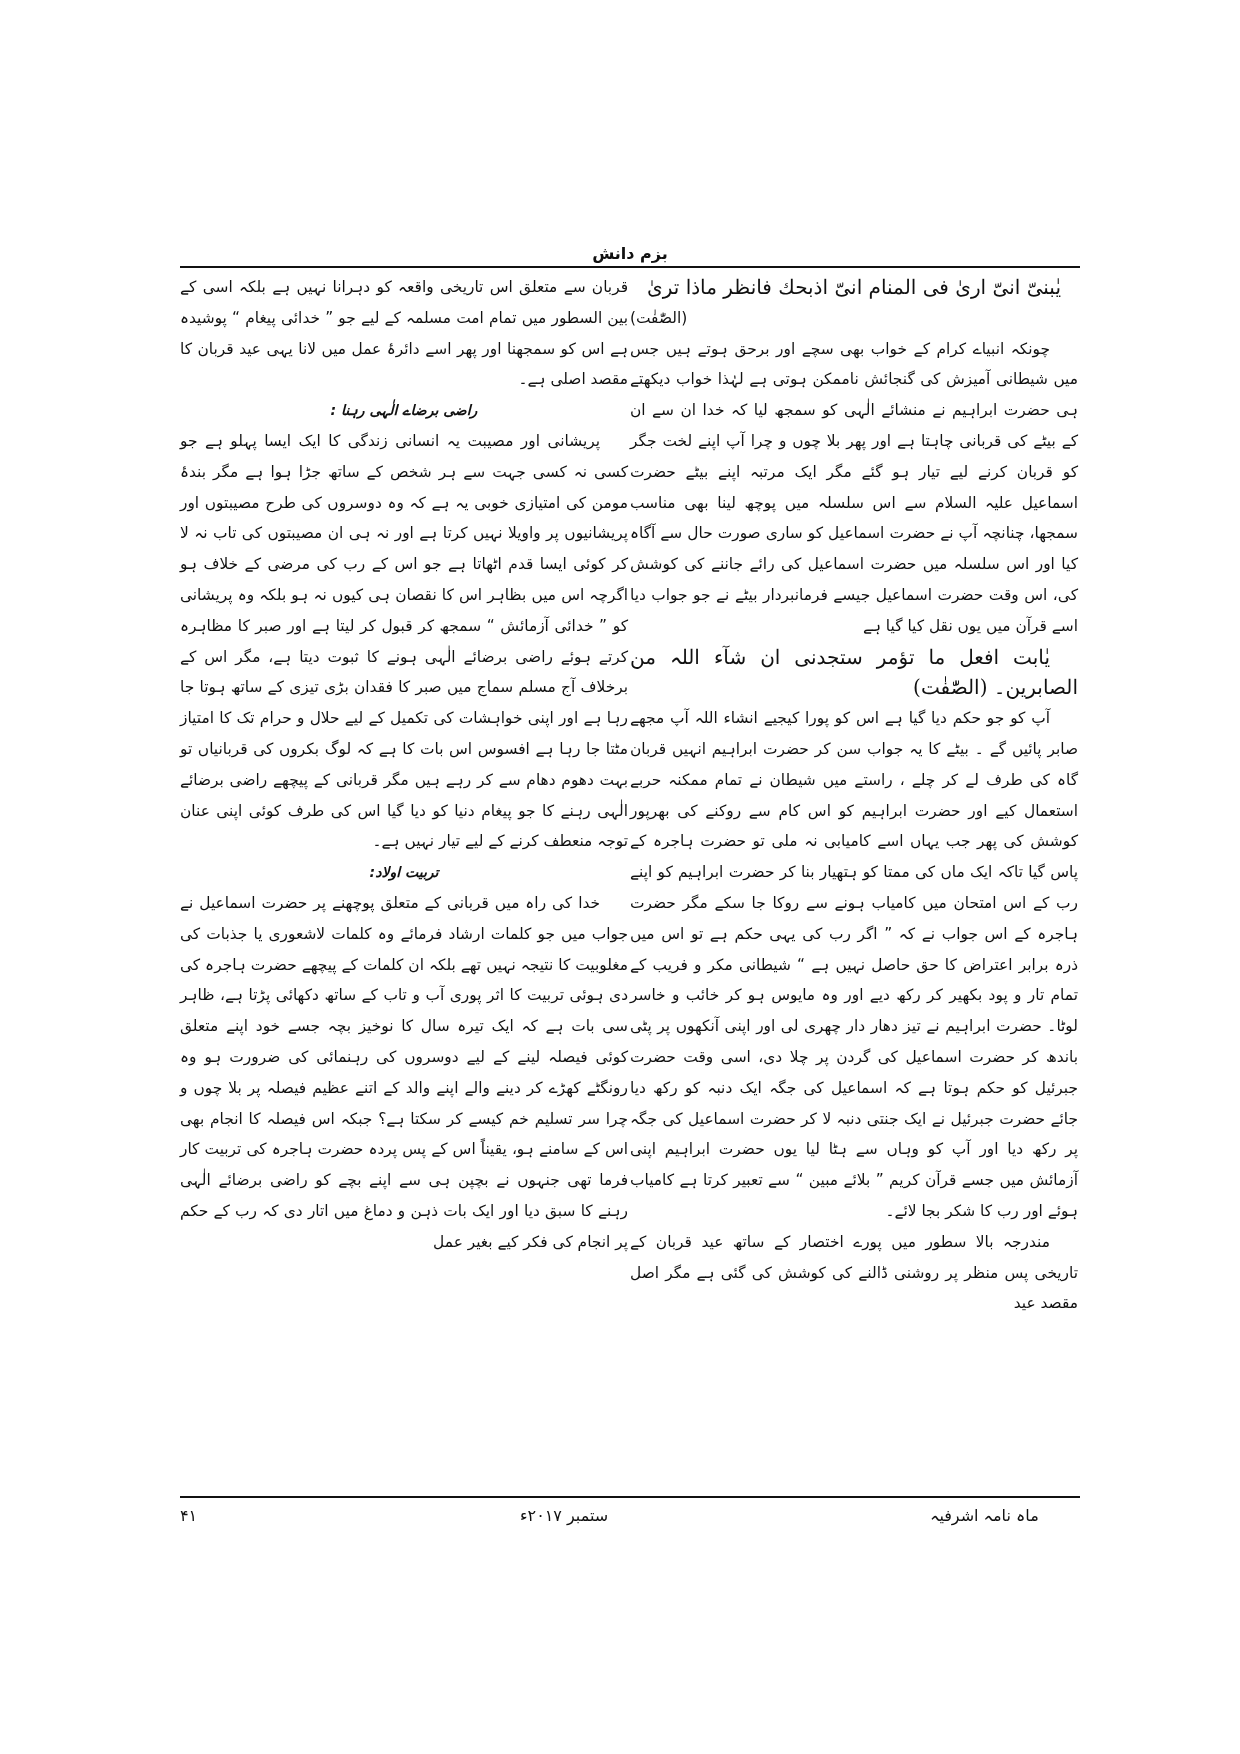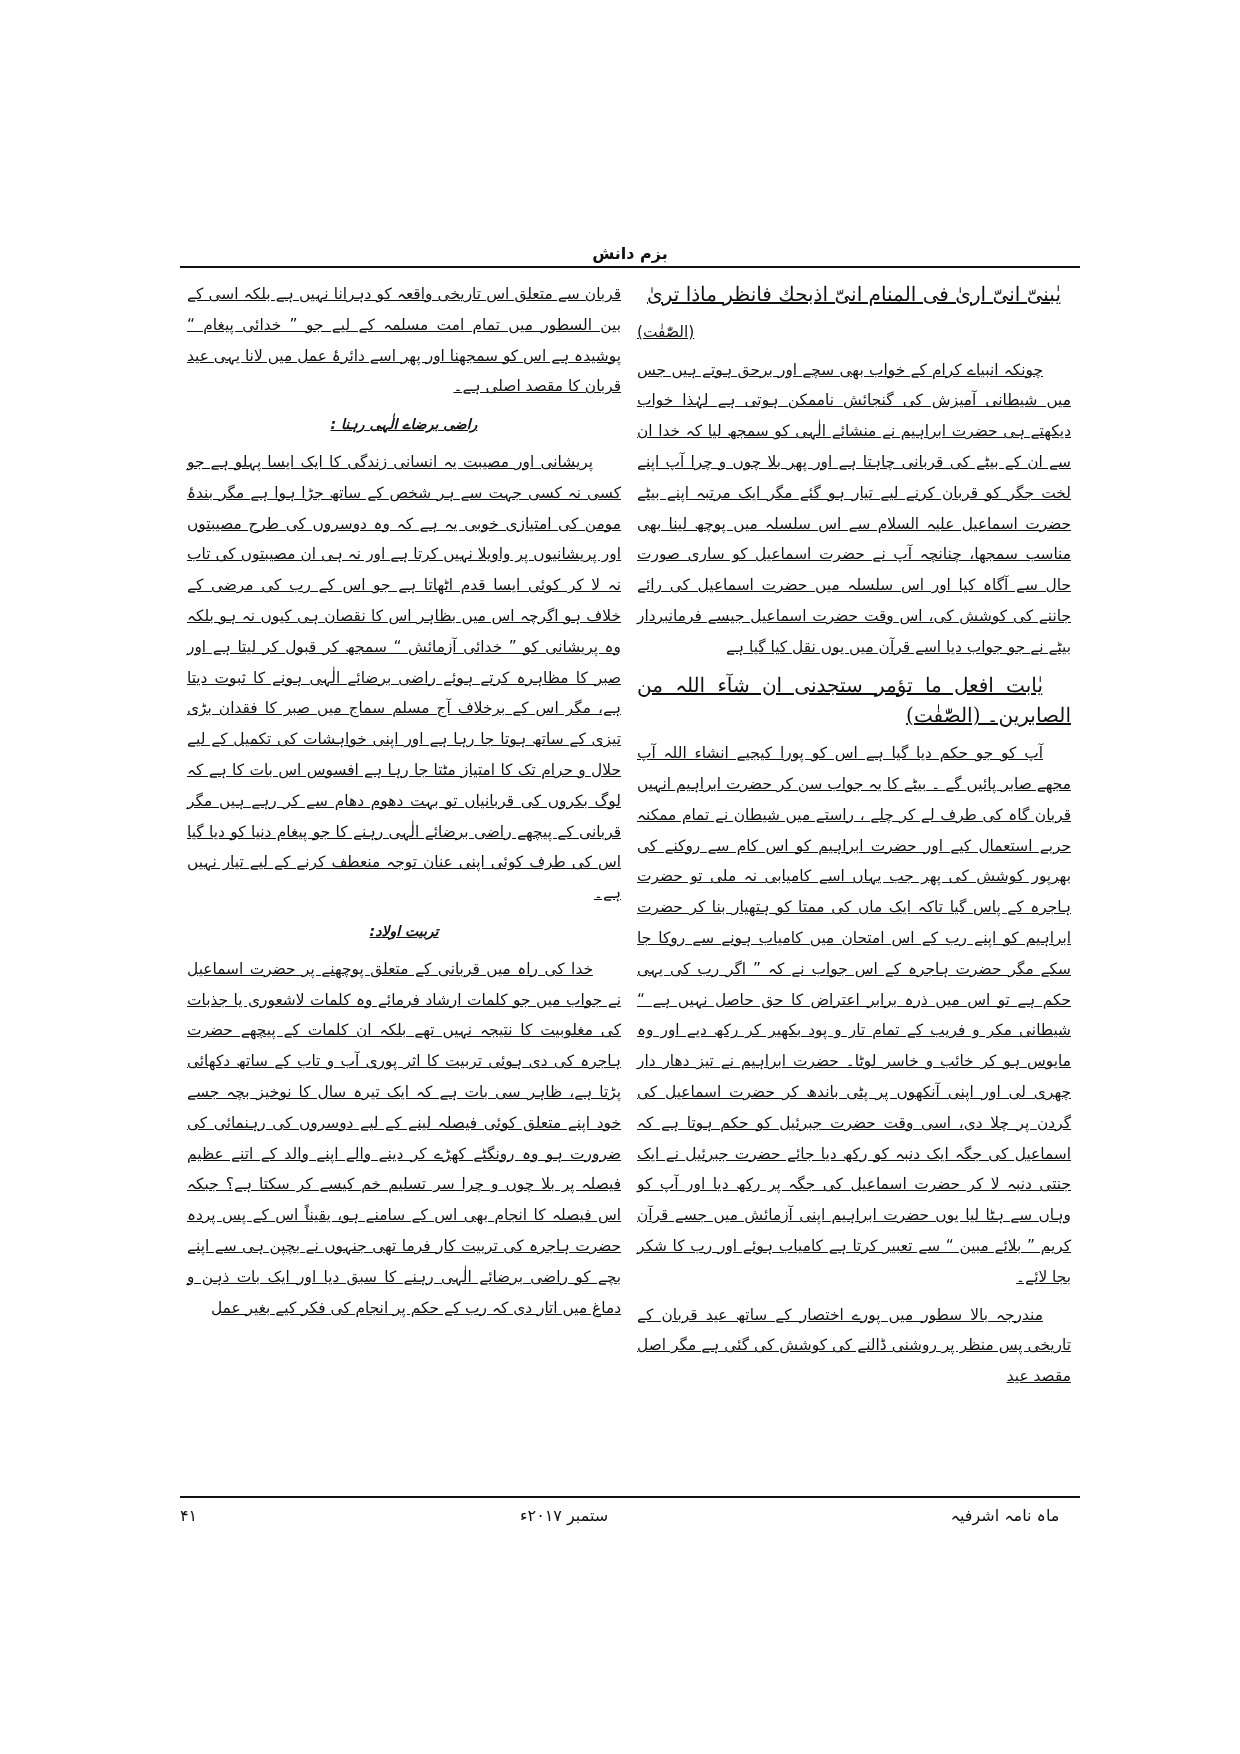--- a/index.html
+++ b/index.html
@@ -6,30 +6,30 @@
   body { width: 1240px; height: 1754px; position: relative; overflow: hidden;
          font-family: "DejaVu Sans", sans-serif; color: #111; }
   .page { position: absolute; left: 0; top: 0; width: 1240px; height: 1458px; }
   .running-head { position: absolute; left: 180px; top: 244px; width: 900px;
                   text-align: center; font-weight: bold; font-size: 16px; direction: rtl; }
   .rule-top { position: absolute; left: 180px; top: 266px; width: 900px; height: 2px; background: #111; }
   .col { position: absolute; top: 272px; width: 448px; direction: rtl; text-align: justify;
          font-size: 15.4px; line-height: 30.8px; }
   .col-right { left: 630px; }
   .col-left { left: 180px; }
-  .col p { margin: 7px; text-align-last: right; text-decoration: underline; }
+  .col p { margin: 0; text-align-last: right; }
   .col .indent { text-indent: 28px; }
   .verse { font-family: "DejaVu Serif", serif; font-size: 20px; }
   .verse-center { text-align: center !important; text-align-last: center !important; }
   .verse-ref { text-align: left !important; text-align-last: left !important; }
   .heading { font-weight: bold; font-style: italic; font-size: 14px; text-align: center !important;
              text-align-last: center !important; }
   .rule-bottom { position: absolute; left: 180px; top: 1496px; width: 900px; height: 2px; background: #111; }
   .footer { position: absolute; top: 1506px; font-size: 16px; direction: rtl; }
-  .footer-right { left: 930px; width: 150px; text-align: center; }
+  .footer-right { left: 930px; width: 150px; text-align: left; }
   .footer-center { left: 520px; width: 200px; text-align: left; }
   .footer-left { left: 180px; width: 100px; text-align: left; }
 </style>
 </head>
 <body>
 
 <div class="page">
   <div class="running-head">بزم دانش</div>
   <div class="rule-top"></div>
 

